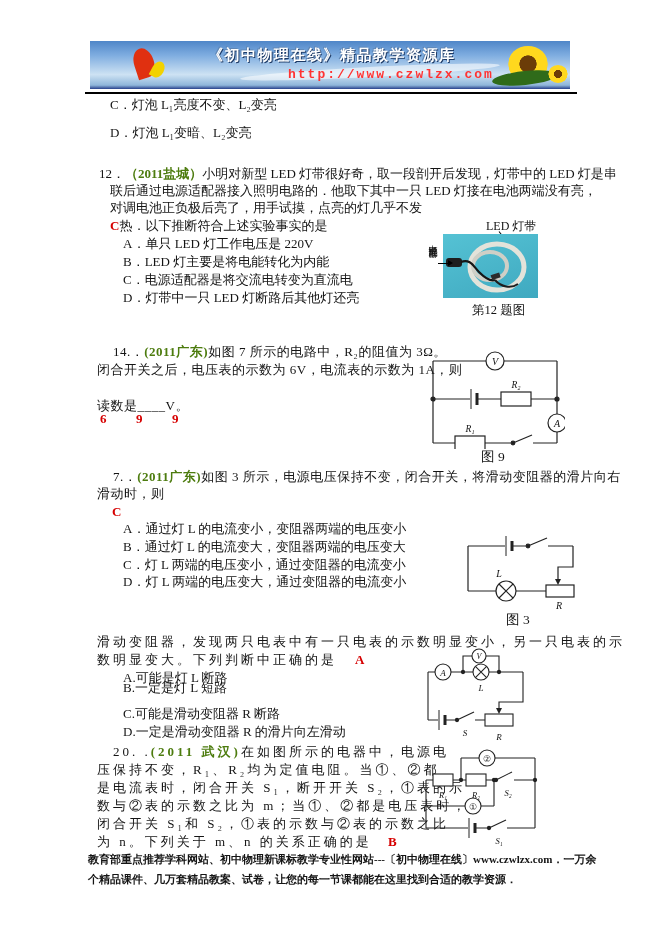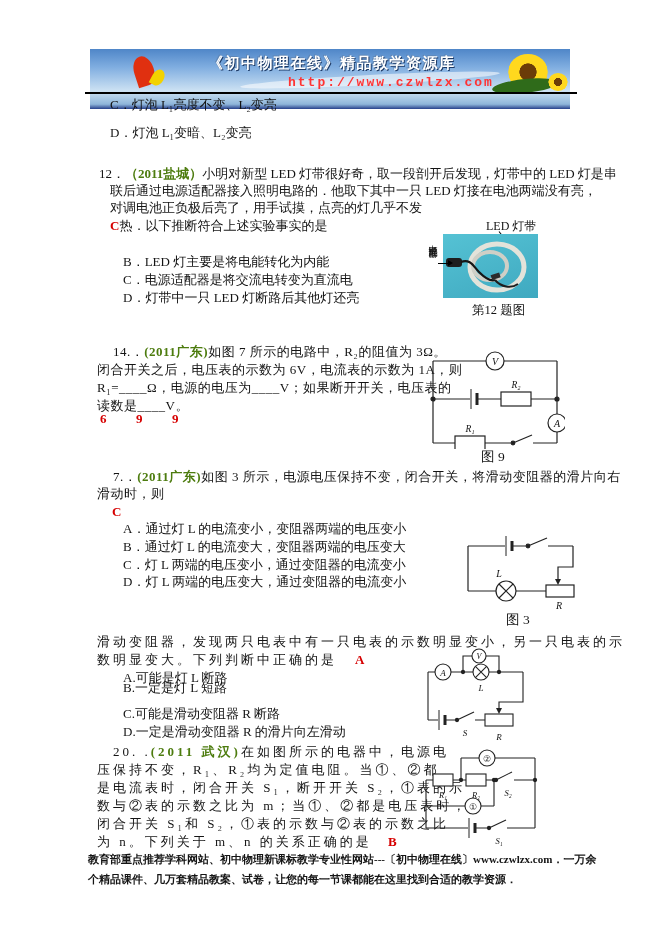--- a/index.html
+++ b/index.html
@@ -4,21 +4,21 @@
 <style>
   html,body{margin:0;padding:0;background:#ffffff;}
   #page{position:relative;width:661px;height:935px;background:#ffffff;overflow:hidden;
         font-family:"Liberation Serif","DejaVu Serif",serif;color:#141414;}
   .line{position:absolute;white-space:nowrap;font-size:13px;line-height:15px;}
   .sp{letter-spacing:3px;}
   .sp1{letter-spacing:0.5px;}
   .green{color:#4d7c0f;font-weight:bold;}
   .red{color:#d60000;font-weight:bold;}
   
-  #banner{position:absolute;left:90px;top:49px;width:480px;height:60px;overflow:hidden;
+  #banner{position:absolute;left:90px;top:41px;width:480px;height:48px;overflow:hidden;
           background:linear-gradient(180deg,#4f86c8 0%,#7fade0 30%,#cde2f3 70%,#8fb6da 92%,#27408b 100%);text-decoration:underline;}
   #banner .cloud{position:absolute;left:150px;top:26px;width:260px;height:10px;background:rgba(255,255,255,.55);
           border-radius:50%;transform:rotate(-3deg);}
   #logo-red{position:absolute;left:44px;top:7px;width:20px;height:30px;background:#e03010;
           border-radius:60% 60% 60% 0;transform:rotate(-18deg);}
   #logo-yellow{position:absolute;left:62px;top:20px;width:12px;height:17px;background:#f2d200;
           border-radius:60% 60% 60% 0;transform:rotate(28deg);}
   #banner-title{position:absolute;left:118px;top:5px;font-size:15px;font-weight:bold;color:#ffffff;
           letter-spacing:1.5px;text-shadow:1px 1px 0 #1d3a66,-1px -1px 0 #5f86b5;}
   #banner-url{position:absolute;left:198px;top:26px;font-size:13px;font-weight:bold;color:#ff3333;
@@ -68,20 +68,21 @@
   <div class="line" style="left:110px;top:125px">D．灯泡 L₁变暗、L₂变亮</div>
 
   <div class="line" style="left:99px;top:166px">
     <span>12．</span><span class="green">（2011盐城）</span><span>小明对新型 LED 灯带很好奇，取一段剖开后发现，灯带中的 LED 灯是串</span>
   </div>
   <div class="line" style="left:110px;top:183px">联后通过电源适配器接入照明电路的．他取下其中一只 LED 灯接在电池两端没有亮，</div>
   <div class="line" style="left:110px;top:200px">对调电池正负极后亮了，用手试摸，点亮的灯几乎不发</div>
   <div class="line" style="left:110px;top:218px">
     <span class="red">C</span><span>热．以下推断符合上述实验事实的是</span>
   </div>
+  <div class="line" style="left:123px;top:236px">A．单只 LED 灯工作电压是 220V</div>
   <div class="line" style="left:123px;top:254px">B．LED 灯主要是将电能转化为内能</div>
   <div class="line" style="left:123px;top:272px">C．电源适配器是将交流电转变为直流电</div>
   <div class="line" style="left:123px;top:290px">D．灯带中一只 LED 灯断路后其他灯还亮</div>
 
   <div id="lbl-strip">LED 灯带</div>
   <div id="leader12"></div>
   <div id="photo12">
     <svg width="95" height="64" viewBox="0 0 95 64">
       <ellipse cx="54" cy="33" rx="27" ry="23" fill="none" stroke="#e3e3da" stroke-width="5"></ellipse>
       <ellipse cx="47" cy="32" rx="17" ry="14" fill="none" stroke="#cfcfc6" stroke-width="4"></ellipse>
@@ -93,21 +94,20 @@
   </div>
   <div id="lbl-adapter">电源适配器</div>
   <div id="arrow12"></div>
   <div id="arrow12-head"></div>
   <div class="figcap" style="left:472px;top:302px">第12 题图</div>
 
   <div class="line sp1" style="left:113px;top:344px">
     <span>14.．</span><span class="green">(2011广东)</span><span>如图 7 所示的电路中，R₂的阻值为 3Ω。</span>
   </div>
   <div class="line sp1" style="left:97px;top:362px">闭合开关之后，电压表的示数为 6V，电流表的示数为 1A，则</div>
-  <div class="line sp1" style="left:97px;top:380px">R₁=____Ω，电源的电压为____V；如果断开开关，电压表的</div>
   <div class="line sp1" style="left:97px;top:398px">读数是____V。</div>
   <span class="line red" style="left:100px;top:411px">6</span>
   <span class="line red" style="left:136px;top:411px">9</span>
   <span class="line red" style="left:172px;top:411px">9</span>
 
   <div class="circ" style="left:425px;top:347px">
     <svg width="140" height="102" viewBox="0 0 140 102" fill="none" stroke="#222" stroke-width="1.2">
       <path d="M8,14 H61 M79,14 H132"></path>
       <circle cx="70" cy="14" r="9" fill="#fff"></circle>
       <text x="70" y="17.5" text-anchor="middle" font-size="10" font-style="italic" fill="#111" stroke="none">V</text>

